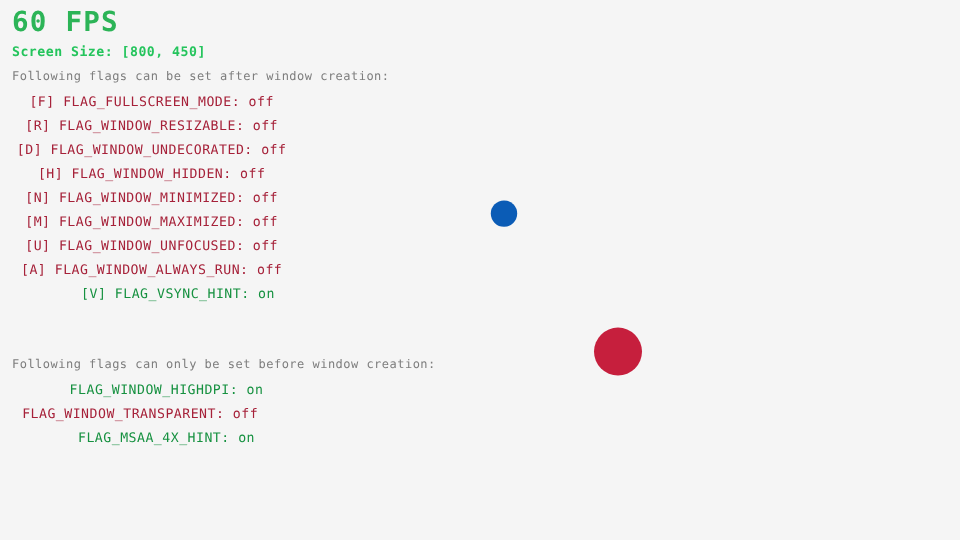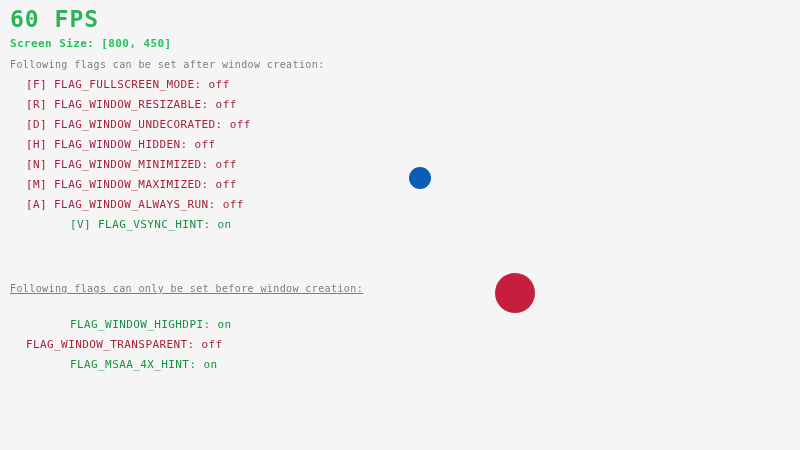--- a/index.html
+++ b/index.html
@@ -49,26 +49,27 @@
   .section-heading {
     position: absolute;
     left: 10px;
     font-size: 10px;
     letter-spacing: 0.4px;
     color: #7d7d7d;
     line-height: 14px;
     white-space: pre;
   }
   #heading-after-creation { top: 58px; }
-  #heading-before-creation { top: 282px; text-decoration: underline; }
+  #heading-before-creation { top: 298px; }
 
   
   .flag-list {
     position: absolute;
-    left: 26px;
+    left: 14px;
+    text-align: center;
   }
   #flags-runtime { top: 78px; }
   #flags-startup { top: 318px; }
 
   .flag-row {
     height: 20px;
     font-size: 11px;
     letter-spacing: 0.4px;
     line-height: 14px;
     white-space: pre;
@@ -107,20 +108,21 @@
 
   <div id="heading-after-creation" class="section-heading" style="color: rgb(125, 125, 125);">Following flags can be set after window creation:</div>
 
   <div id="flags-runtime" class="flag-list">
       <div class="flag-row state-off">[F] FLAG_FULLSCREEN_MODE: off</div>
       <div class="flag-row state-off">[R] FLAG_WINDOW_RESIZABLE: off</div>
       <div class="flag-row state-off">[D] FLAG_WINDOW_UNDECORATED: off</div>
       <div class="flag-row state-off">[H] FLAG_WINDOW_HIDDEN: off</div>
       <div class="flag-row state-off">[N] FLAG_WINDOW_MINIMIZED: off</div>
       <div class="flag-row state-off">[M] FLAG_WINDOW_MAXIMIZED: off</div>
+      <div class="flag-row state-off">[U] FLAG_WINDOW_UNFOCUSED: off</div>
       <div class="flag-row state-off">[A] FLAG_WINDOW_ALWAYS_RUN: off</div>
       <div class="flag-row state-on">[V] FLAG_VSYNC_HINT: on</div>
     </div>
 
   <div id="heading-before-creation" class="section-heading" style="color: rgb(125, 125, 125);">Following flags can only be set before window creation:</div>
 
   <div id="flags-startup" class="flag-list">
       <div class="flag-row state-on">FLAG_WINDOW_HIGHDPI: on</div>
       <div class="flag-row state-off">FLAG_WINDOW_TRANSPARENT: off</div>
       <div class="flag-row state-on">FLAG_MSAA_4X_HINT: on</div>

